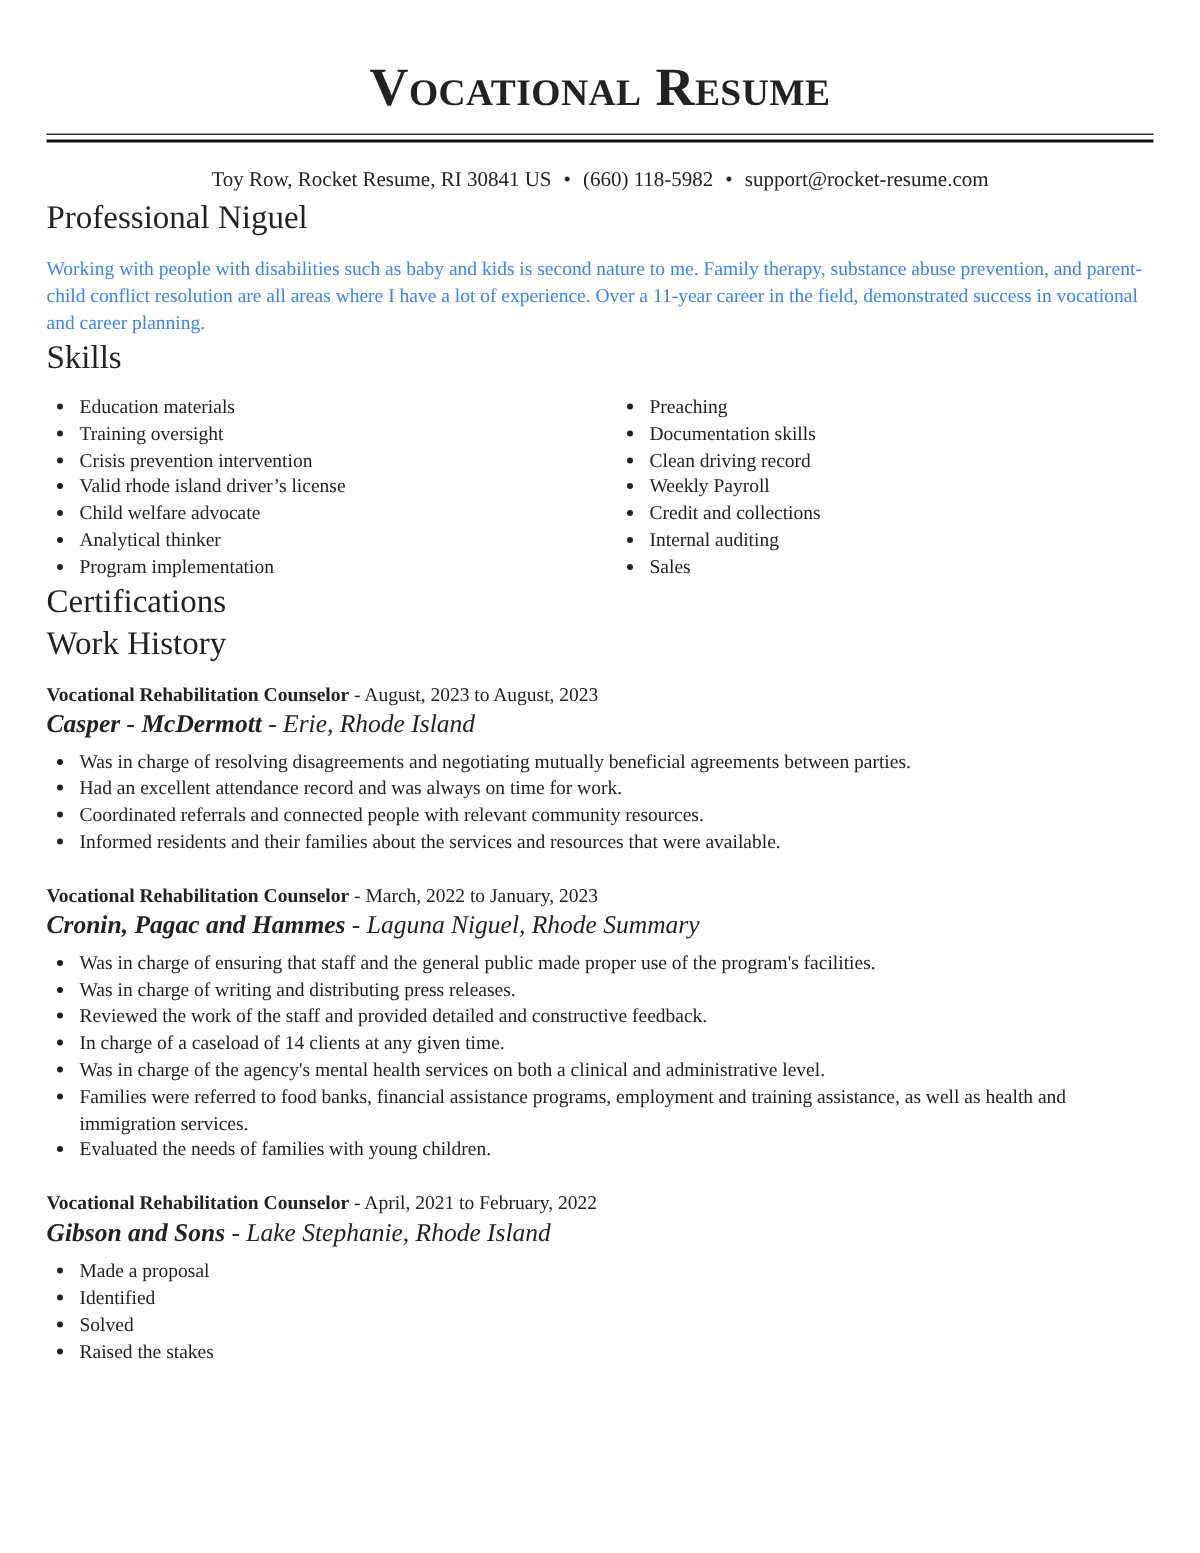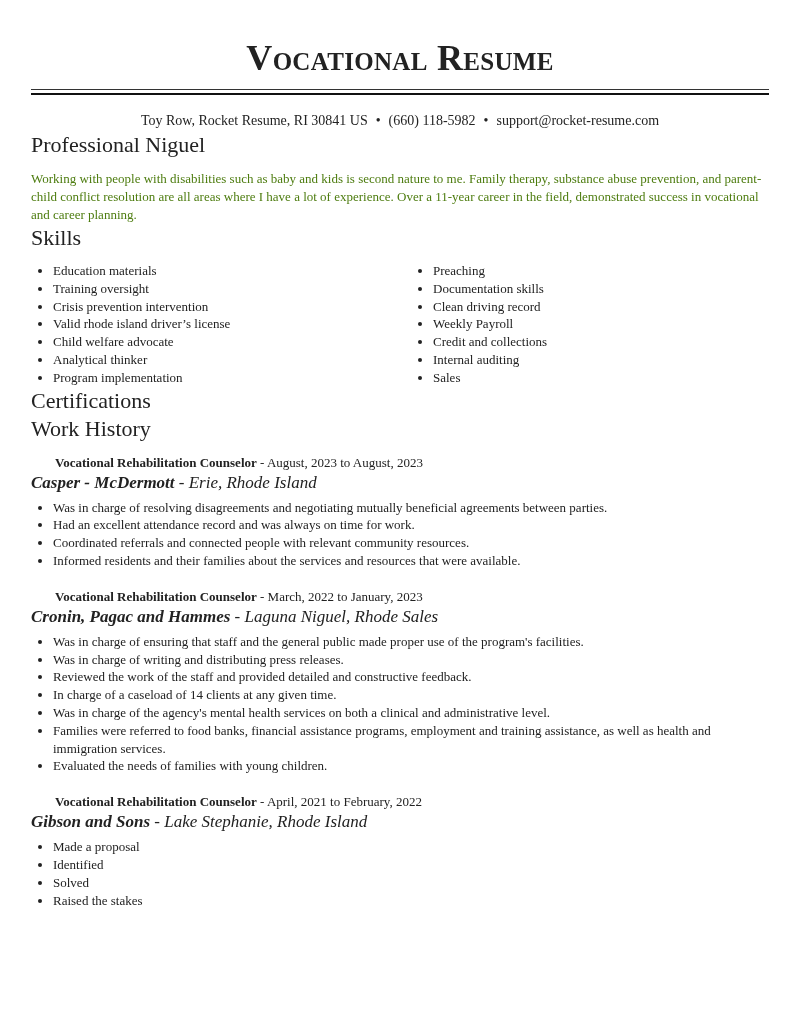--- a/index.html
+++ b/index.html
@@ -55,21 +55,21 @@
       font-size: 22px;
       margin: 0;
       line-height: 28px;
       color: #222222;
     }
     .summary-h { margin-top: 29px; }
     .summary-text {
       font-size: 13px;
       line-height: 18px;
       margin: 11px 0 0 0;
-      color: #4d7c0f;
+      color: #3b82f6;
     }
     .skills-h { margin-top: 12px; }
     .skills {
       display: flex;
       margin-top: 10px;
       gap: 22px;
     }
     .skills ul {
       flex: 1;
     }
@@ -83,21 +83,21 @@
     ul.bullets li { padding-left: 0; }
     .certs-h { margin-top: 12px; }
     .certs { margin-top: 11px; }
     .work-h { margin-top: 11px; }
     .job { margin-top: 10px; }
     .job + .job { margin-top: 17px; }
     .job-title-line {
       font-size: 13px;
       line-height: 20px;
     }
-    .job-title-line b { font-weight: bold; margin-left: 24px; }
+    .job-title-line b { font-weight: bold; }
     .job-company-line {
       font-size: 17px;
       line-height: 20px;
       font-style: italic;
     }
     .job-company-line b { font-weight: bold; }
     .job ul.bullets { margin-top: 6px; }
   </style>
 </head>
 <body>
@@ -161,21 +161,21 @@
         <li>Coordinated referrals and connected people with relevant community resources.</li>
         <li>Informed residents and their families about the services and resources that were available.</li>
       </ul>
     </div>
 
     <div class="job">
       <div class="job-title-line">
         <b>Vocational Rehabilitation Counselor</b><span> - March, 2022 to January, 2023</span>
       </div>
       <div class="job-company-line">
-        <b>Cronin, Pagac and Hammes</b><span> - Laguna Niguel, Rhode Sales</span>
+        <b>Cronin, Pagac and Hammes</b><span> - Laguna Niguel, Rhode Summary</span>
       </div>
       <ul class="bullets">
         <li>Was in charge of ensuring that staff and the general public made proper use of the program's facilities.</li>
         <li>Was in charge of writing and distributing press releases.</li>
         <li>Reviewed the work of the staff and provided detailed and constructive feedback.</li>
         <li>In charge of a caseload of 14 clients at any given time.</li>
         <li>Was in charge of the agency's mental health services on both a clinical and administrative level.</li>
         <li>Families were referred to food banks, financial assistance programs, employment and training assistance, as well as health and immigration services.</li>
         <li>Evaluated the needs of families with young children.</li>
       </ul>

